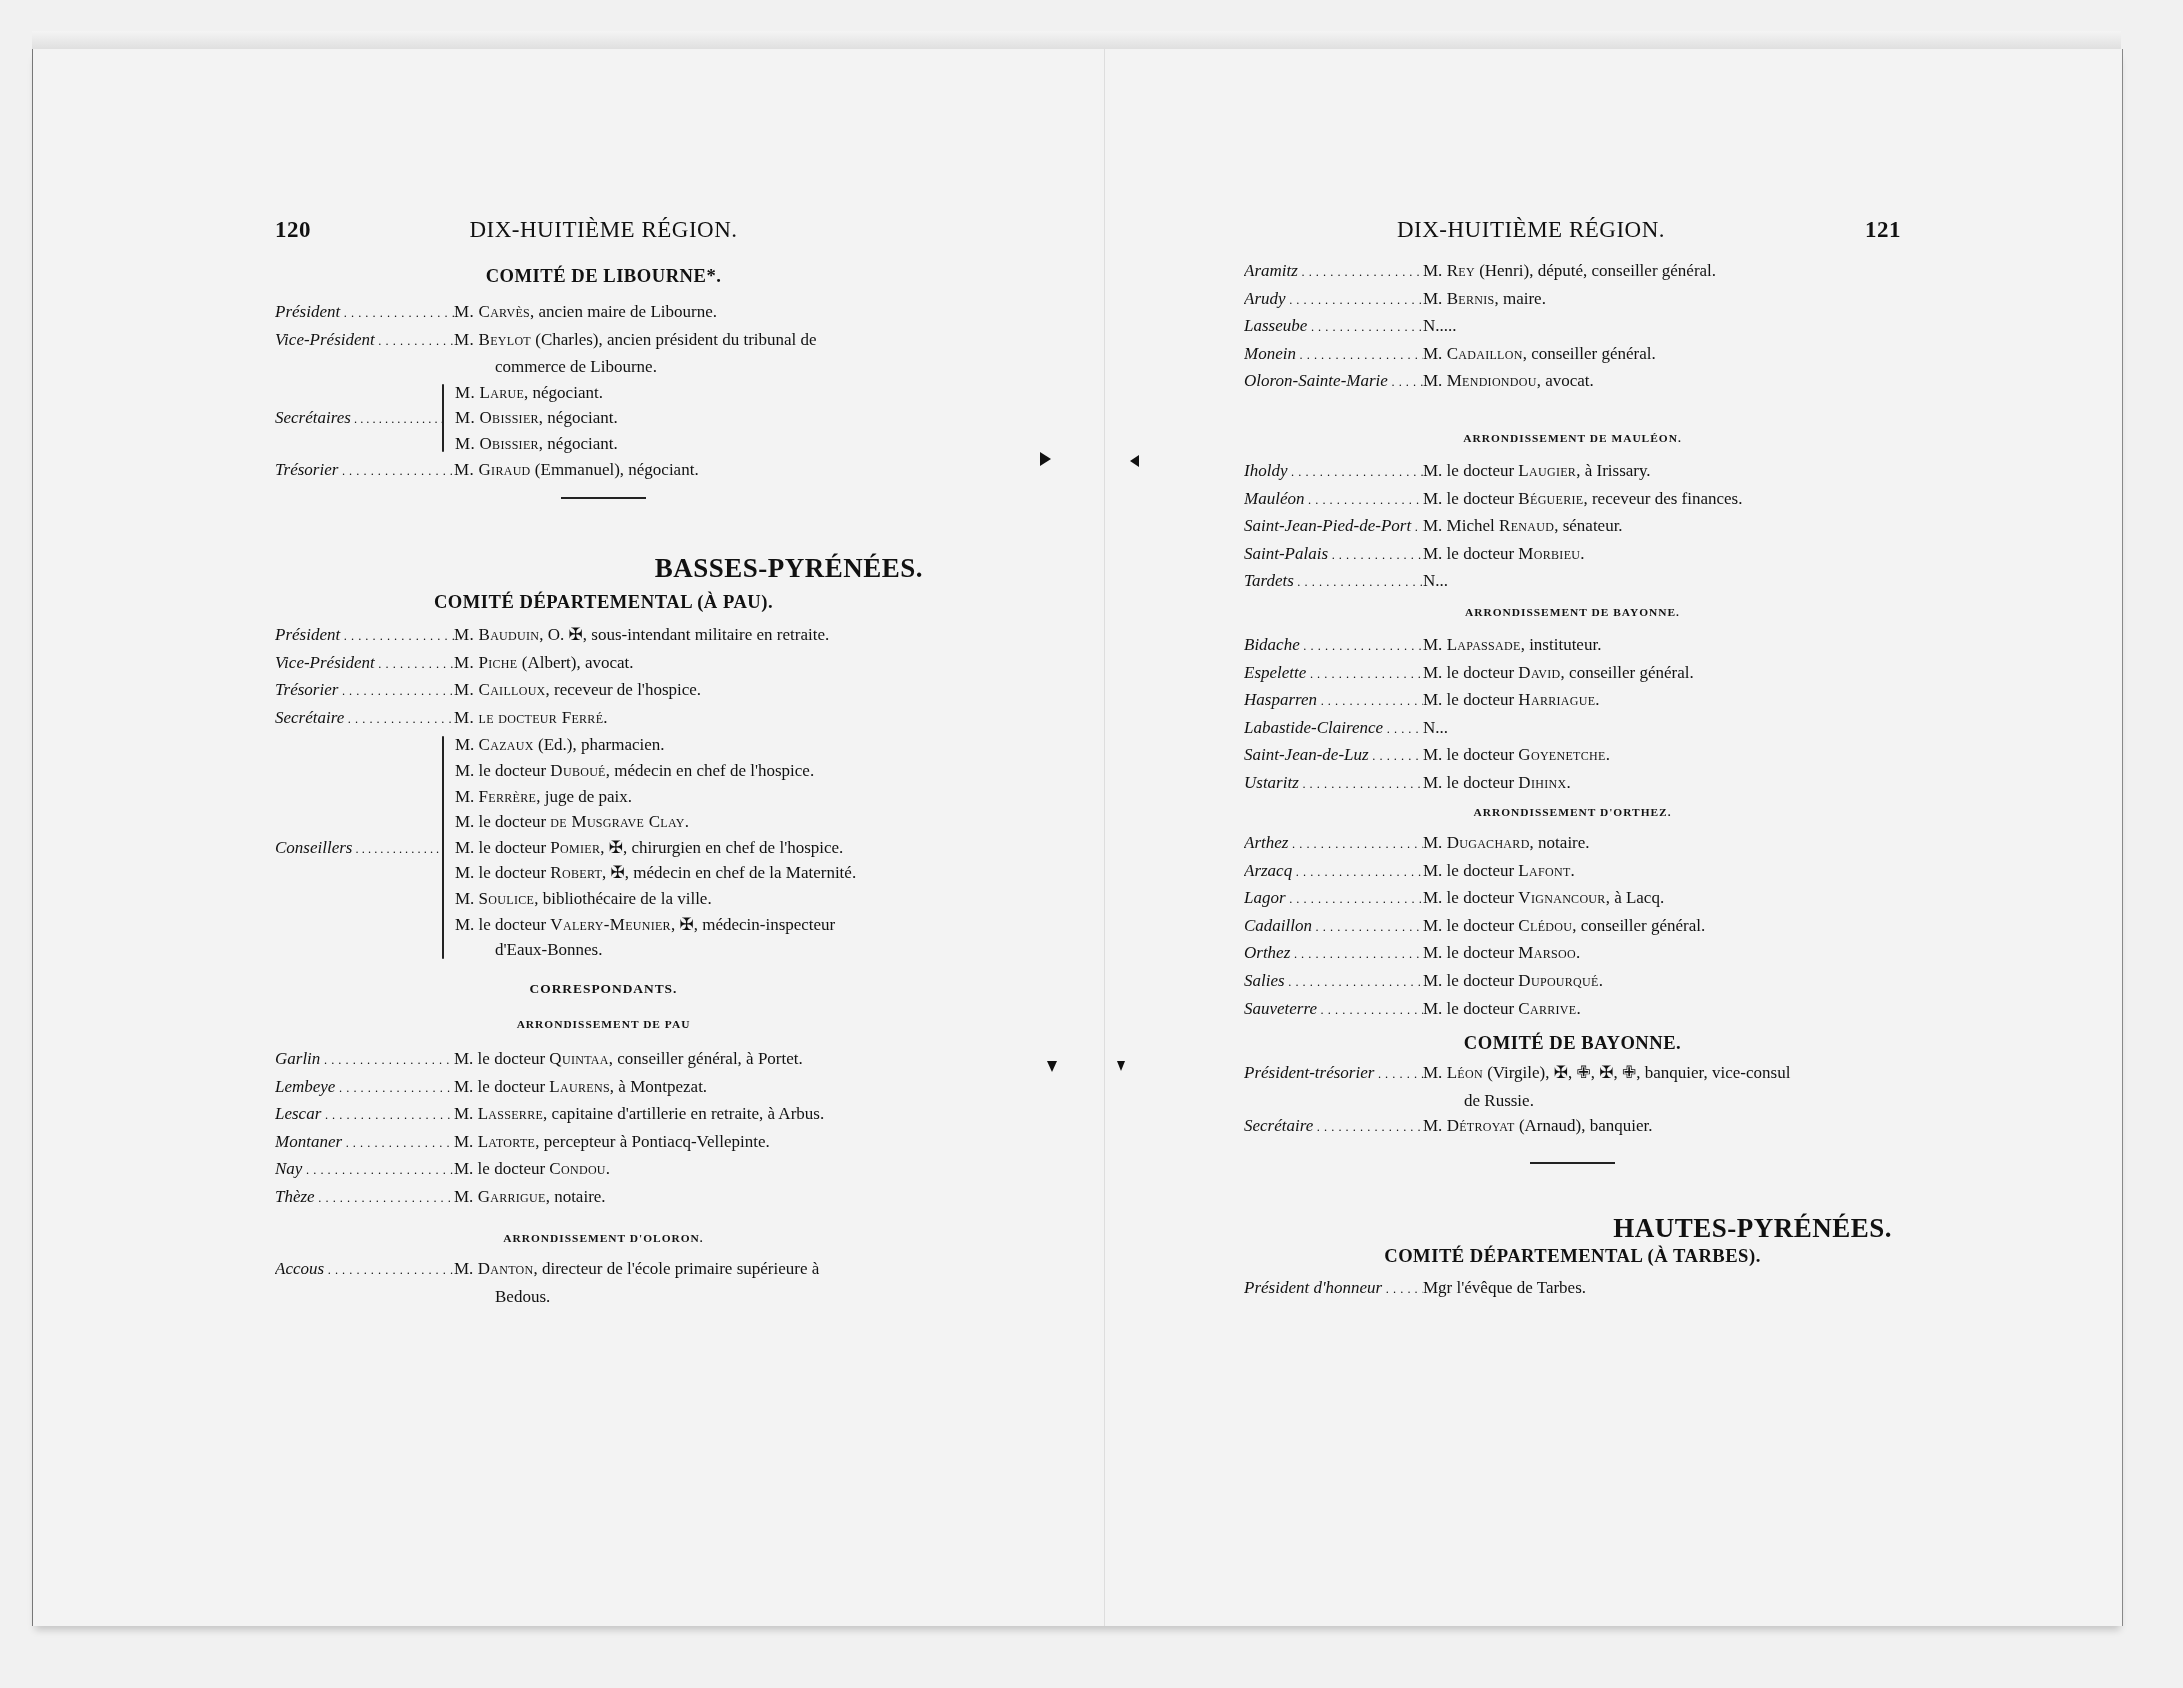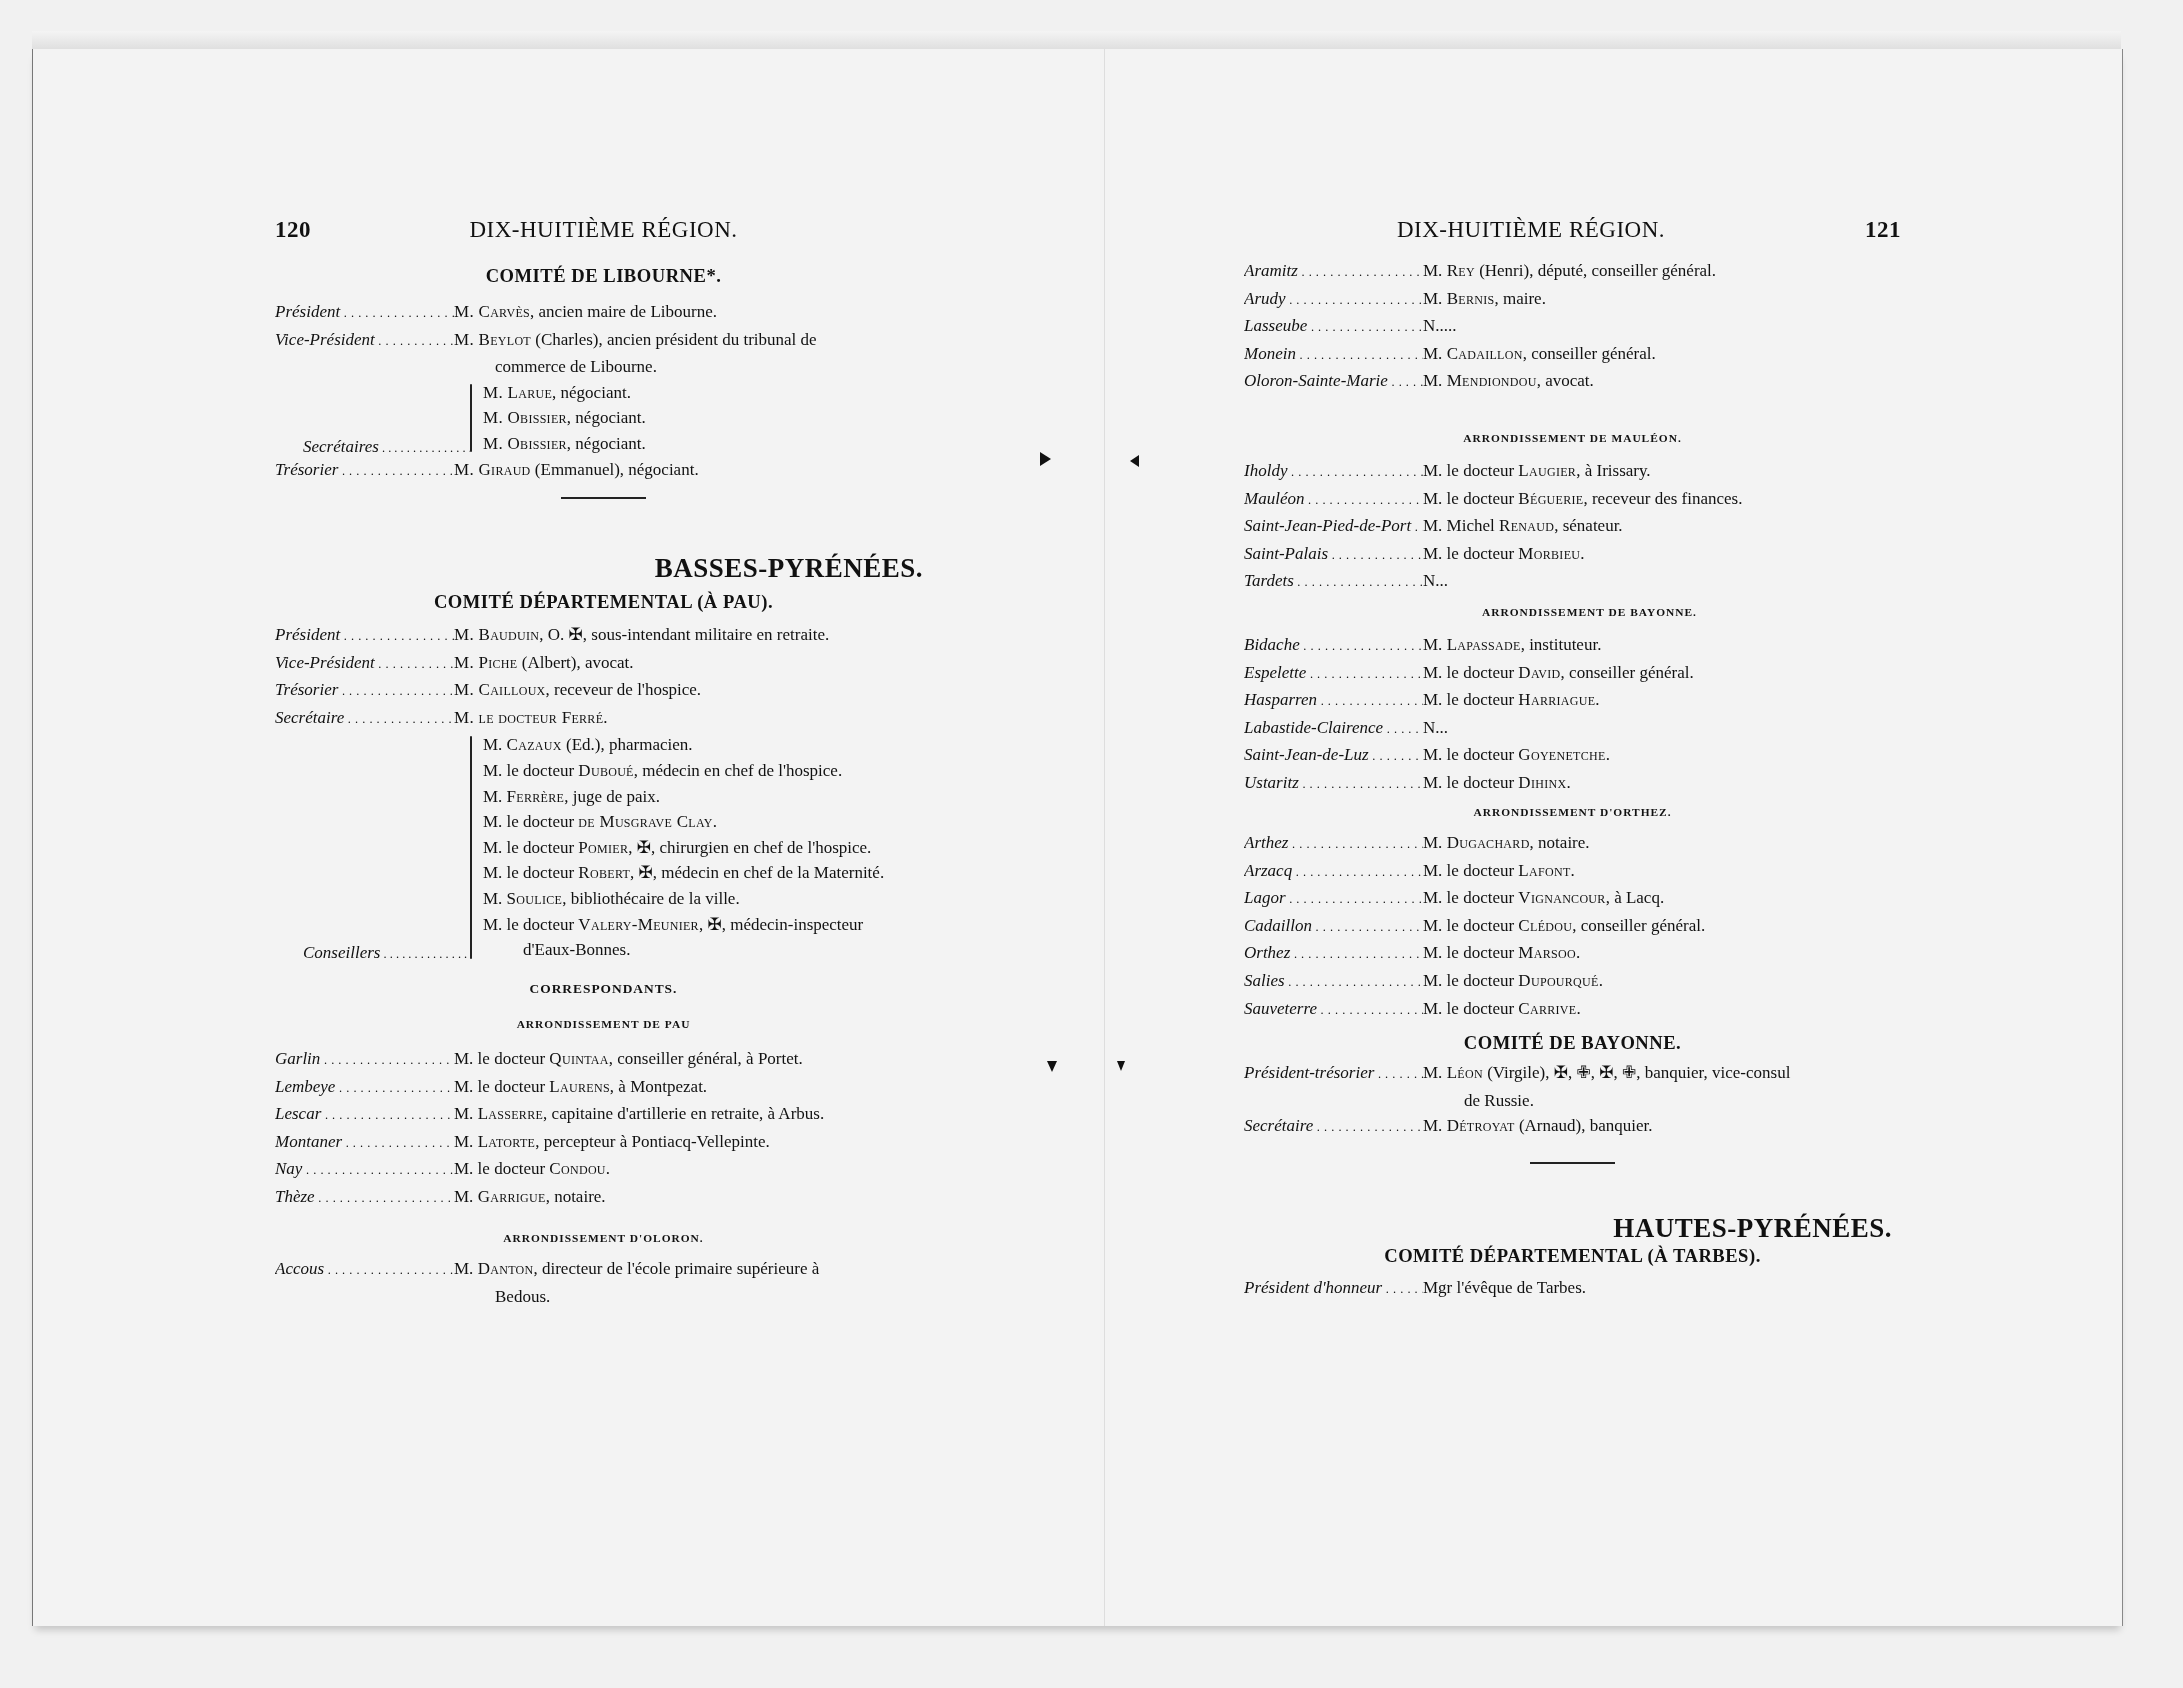--- a/index.html
+++ b/index.html
@@ -46,22 +46,22 @@
   .row .role::after {
     content:" . . . . . . . . . . . . . . . . . . . . . . . . . . . . . . . .";
     font-style:normal; font-size:12.4px; letter-spacing:0.5px;
   }
   .row .val { flex:1; }
   .cont { padding-left:40px; font-size:17px; line-height:25.6px; }
   .sc { font-variant:small-caps; font-weight:normal; letter-spacing:0.3px; }
 
   .group { display:flex; }
   .group .role-col {
-    width:167px; flex:none; display:flex; align-items:flex-end;
-    font-style:italic; font-size:17px; white-space:nowrap; overflow:hidden;margin-left:28px;
+    width:167px; flex:none; display:flex; align-items:center;
+    font-style:italic; font-size:17px; white-space:nowrap; overflow:hidden;
   }
   .group .role-col span.lbl::after {
     content:" . . . . . . . . . . . . . . . .";
     font-style:normal; font-size:12.4px;
   }
   .group .brace {
     width:1.6px; background:#222; margin:4.1px 11.4px 4.1px 0; flex:none; border-radius:1px;
   }
   .group .vals { flex:1; }
   .group .vals .line { font-size:17px; line-height:25.6px; }
@@ -265,21 +265,21 @@
     <div class="row">
         <span class="role">Saint-Palais</span>
         <span class="val"><span>M. le docteur </span><span class="sc">Morbieu</span><span>.</span></span>
       </div>
     <div class="row">
         <span class="role">Tardets</span>
         <span class="val"><span></span><span class="sc"></span><span>N...</span></span>
       </div>
   </div>
 
-  <div style="position:absolute; top:606px; left:17px; width:657px;">
+  <div style="position:absolute; top:606px; left:0; width:657px;">
     <p class="h-arr">ARRONDISSEMENT DE BAYONNE.</p>
   </div>
   <div style="position:absolute; top:632px; left:0; width:657px;">
     <div class="row">
         <span class="role">Bidache</span>
         <span class="val"><span>M. </span><span class="sc">Lapassade</span><span>, instituteur.</span></span>
       </div>
     <div class="row">
         <span class="role">Espelette</span>
         <span class="val"><span>M. le docteur </span><span class="sc">David</span><span>, conseiller général.</span></span>

